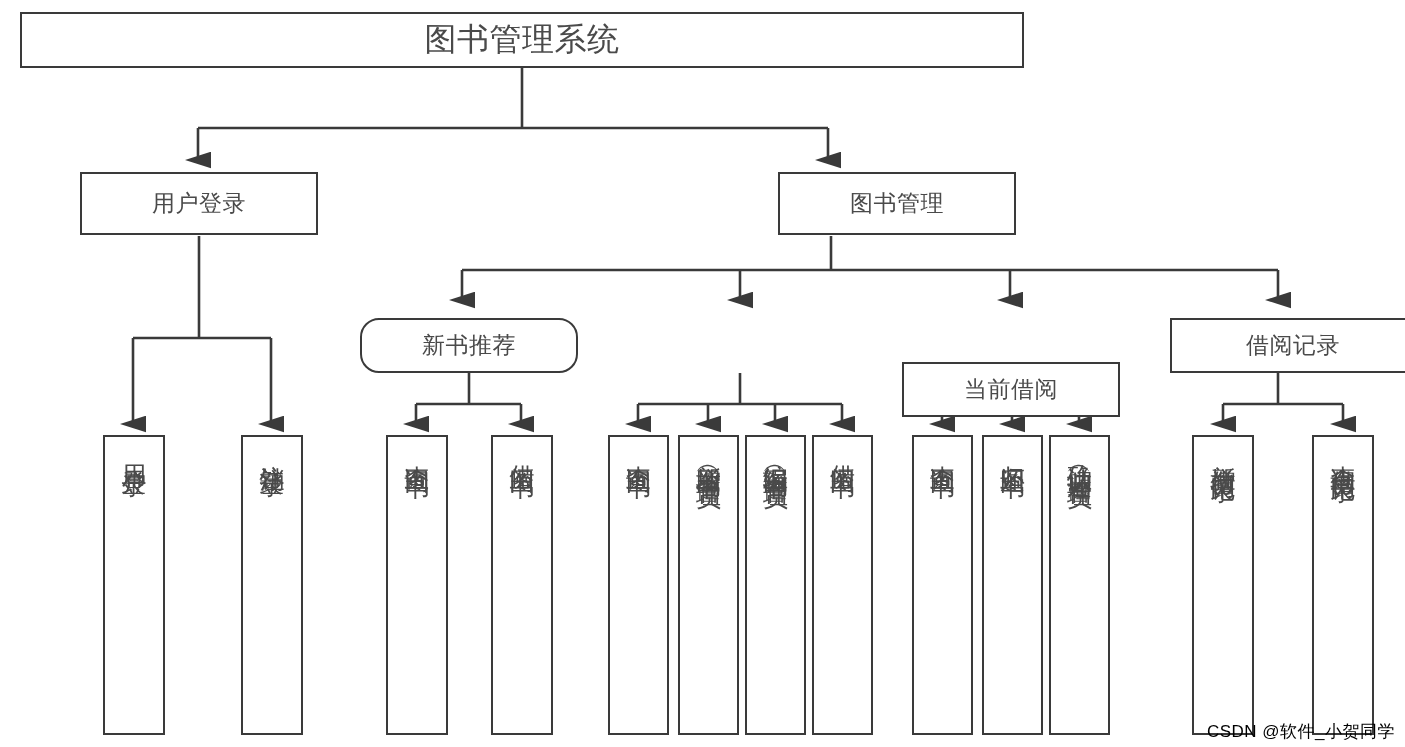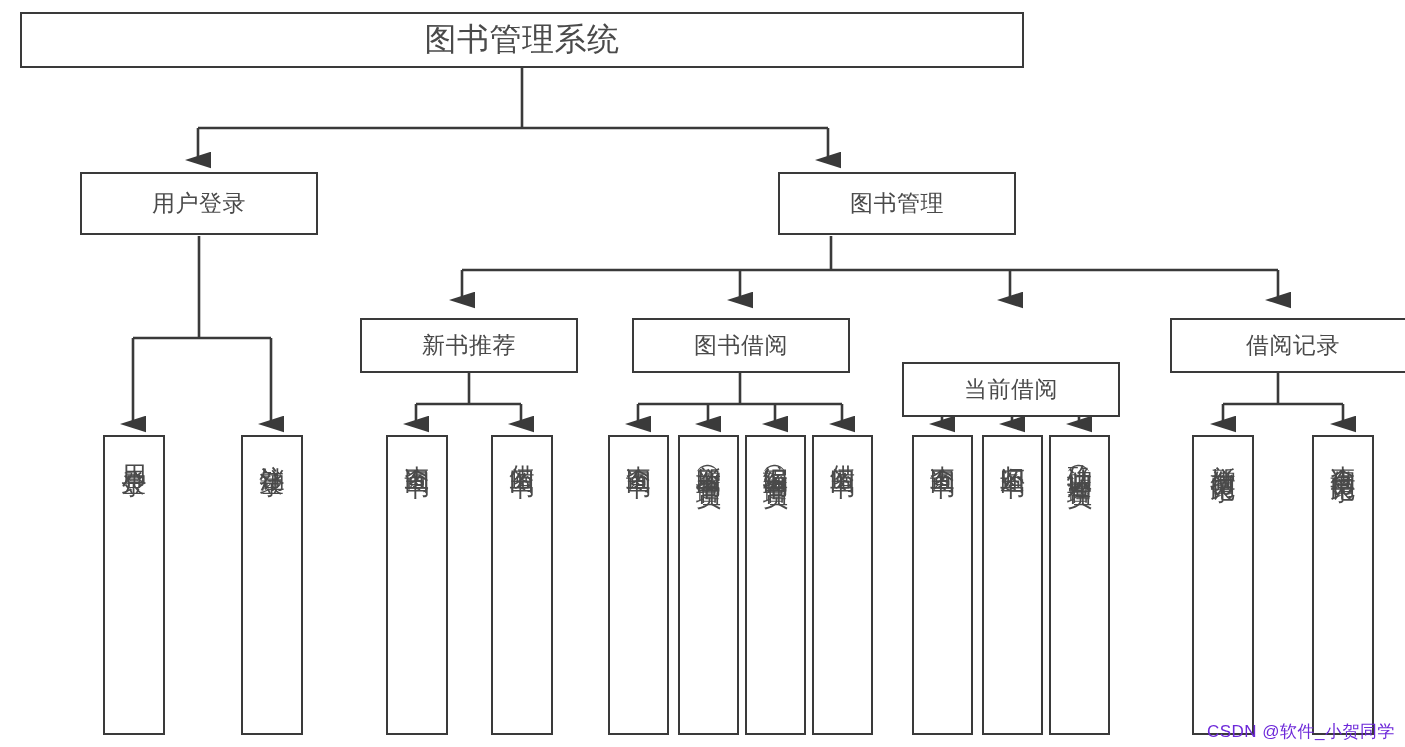--- a/index.html
+++ b/index.html
@@ -56,21 +56,21 @@
     line-height:1;
     letter-spacing:3px;
     white-space:nowrap;
     display:block;
   }
   .watermark{
     position:absolute;
     right:10px;
     bottom:4px;
     font-size:17px;
-    color:#6d28d9;
+    color:#000000;
     white-space:nowrap;
     letter-spacing:0.5px;
   }
 </style>
 </head>
 <body>
 
 <div id="canvas">
 
   <svg class="wires" viewBox="0 0 1405 747">
@@ -127,25 +127,22 @@
     <span class="label">图书管理系统</span>
   </div>
 
   <div class="node horiz" style="left:80px;top:172px;width:238px;height:63px;">
     <span class="label">用户登录</span>
   </div>
   <div class="node horiz" style="left:740px;top:172px;width:238px;height:63px;margin-left:38px;">
     <span class="label">图书管理</span>
   </div>
 
-  <div class="node horiz" style="left:360px;top:318px;width:218px;height:55px;">
+  <div class="node horiz" style="left:360px;top:318px;width:218px;height:55px;border-radius:19px;">
     <span class="label">新书推荐</span>
-  </div>
-  <div class="node horiz" style="left:632px;top:318px;width:218px;height:55px;">
-    <span class="label">图书借阅</span>
   </div>
   <div class="node horiz" style="left:902px;top:318px;width:218px;height:55px;margin-top:44px;">
     <span class="label">当前借阅</span>
   </div>
   <div class="node horiz" style="left:1170px;top:318px;width:246px;height:55px;">
     <span class="label">借阅记录</span>
   </div>
 
   <div class="node vert" style="left:103px;top:435px;width:62px;height:300px;">
     <span class="label">用户登录</span>

